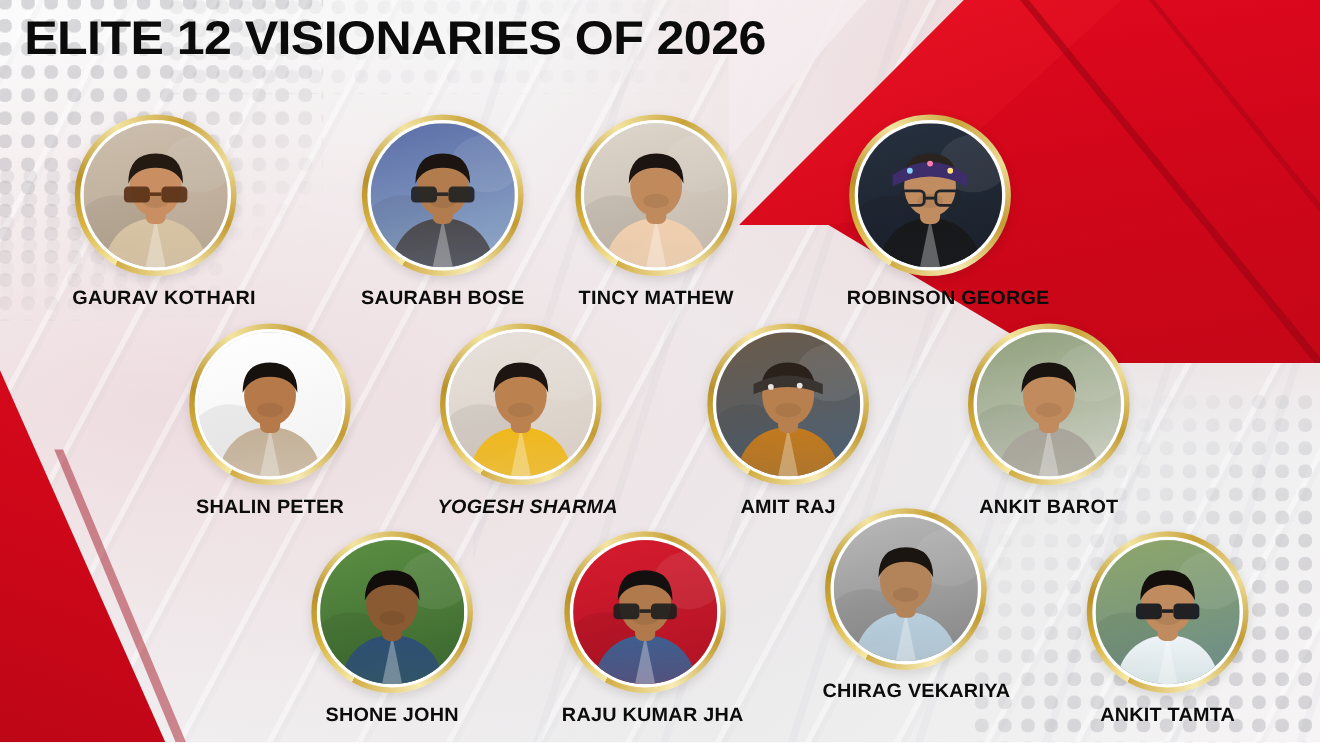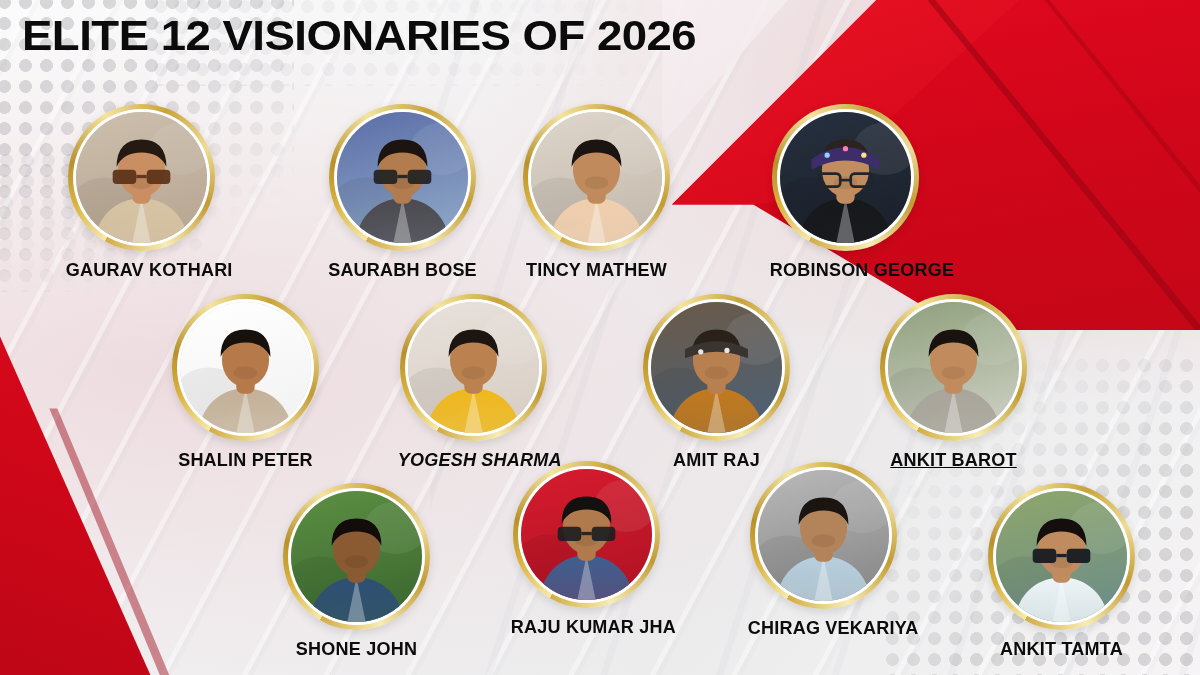--- a/index.html
+++ b/index.html
@@ -458,21 +458,21 @@
     <ellipse cx="50" cy="54" rx="9" ry="5" fill="#000" opacity="0.07"></ellipse>
     <path d="M26 36 Q50 24 74 36 L74 43 Q50 33 26 43 Z" fill="#3a3430"></path>
                  <circle cx="38" cy="38" r="2" fill="#e9e6e2"></circle>
                 <circle cx="58" cy="37" r="2" fill="#e9e6e2"></circle>
   </svg>
             </div>
           </div>
         </div>
         <div class="name">AMIT RAJ</div>
       </div>
-      <div class="person" style="left: 880px; top: 294px; width: 147px; text-decoration: underline;">
+      <div class="person" style="left: 880px; top: 294px; width: 147px;">
         <div class="ring" style="width: 147px; height: 147px; box-sizing: border-box;">
           <div class="ring-inner">
             <div class="photo">
   <svg viewBox="0 0 100 100" preserveAspectRatio="xMidYMid slice" aria-hidden="true">
     <defs>
       <linearGradient id="bg7" x1="0" y1="0" x2="0.25" y2="1">
         <stop offset="0%" stop-color="#8fa07c"></stop>
         <stop offset="100%" stop-color="#c7cbbd"></stop>
       </linearGradient>
       <linearGradient id="ot7" x1="0" y1="0" x2="0" y2="1">
@@ -530,21 +530,21 @@
     <path d="M31 42 Q31 21 50 21 Q69 21 69 42 Q64 31 50 31 Q36 31 31 42 Z" fill="#120d0a"></path>
 
     <ellipse cx="50" cy="54" rx="9" ry="5" fill="#000" opacity="0.07"></ellipse>
 
   </svg>
             </div>
           </div>
         </div>
         <div class="name">SHONE JOHN</div>
       </div>
-      <div class="person" style="left: 513px; top: 461px; width: 147px;">
+      <div class="person" style="left: 513px; top: 483px; width: 147px;">
         <div class="ring" style="width: 147px; height: 147px; box-sizing: border-box;">
           <div class="ring-inner">
             <div class="photo">
   <svg viewBox="0 0 100 100" preserveAspectRatio="xMidYMid slice" aria-hidden="true">
     <defs>
       <linearGradient id="bg9" x1="0" y1="0" x2="0.25" y2="1">
         <stop offset="0%" stop-color="#d71b2e"></stop>
         <stop offset="100%" stop-color="#b31425"></stop>
       </linearGradient>
       <linearGradient id="ot9" x1="0" y1="0" x2="0" y2="1">

